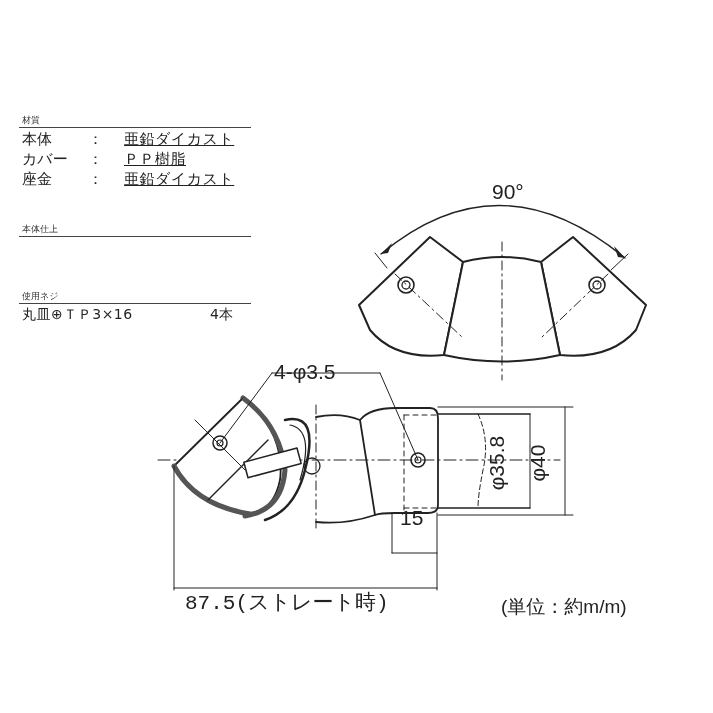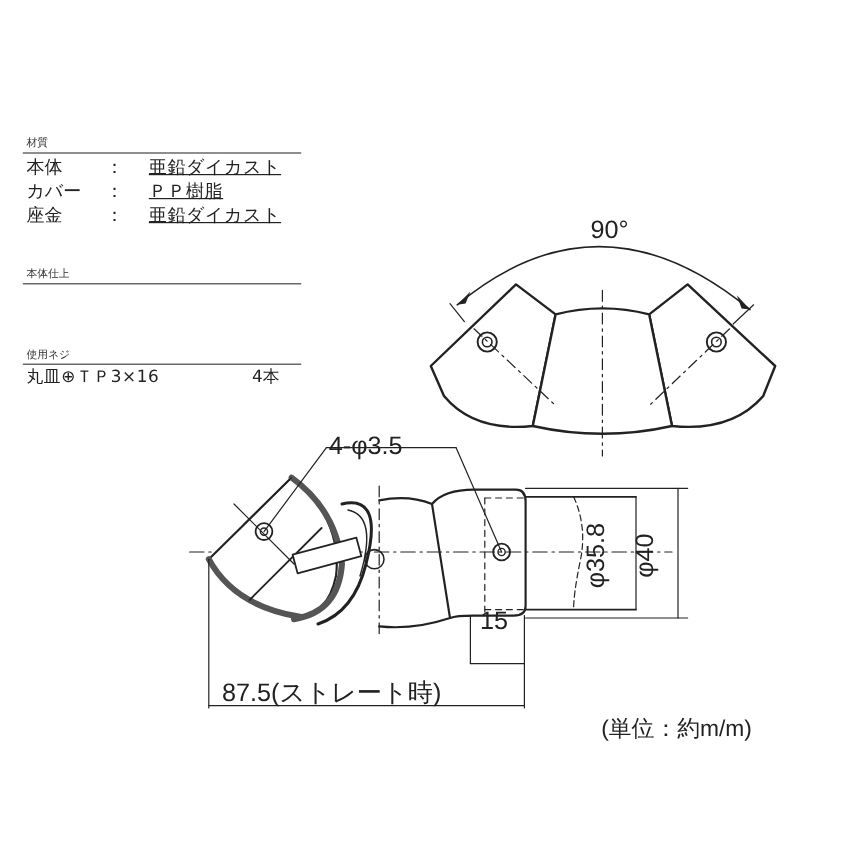--- a/index.html
+++ b/index.html
@@ -124,14 +124,14 @@
     <line x1="174" y1="466" x2="174" y2="590" stroke-width="1"></line>
     <line x1="174" y1="588" x2="437" y2="588" stroke-width="1"></line>
   </g>
 </svg>
 
 <div class="lbl" style="left:492px; top:180px;">90°</div>
 <div class="lbl" style="left:274px; top:348px;margin-top:12px;">4-φ3.5</div>
 <div class="lbl" style="left:470px; top:451px; transform:rotate(-90deg); transform-origin:center;">φ35.8</div>
 <div class="lbl" style="left:520px; top:451px; transform:rotate(-90deg); transform-origin:center;">φ40</div>
 <div class="lbl" style="left:400px; top:506px;">15</div>
-<div class="lbl" style="left:185px; top:563px;">87.5(ストレート時)</div>
+<div class="lbl" style="left:185px; top:588px;font-family:Liberation Mono, monospace;">87.5(ストレート時)</div>
 <div class="lbl" style="left:501px; top:594px; font-size:19px;">(単位：約m/m)</div>
 
 </body></html>

